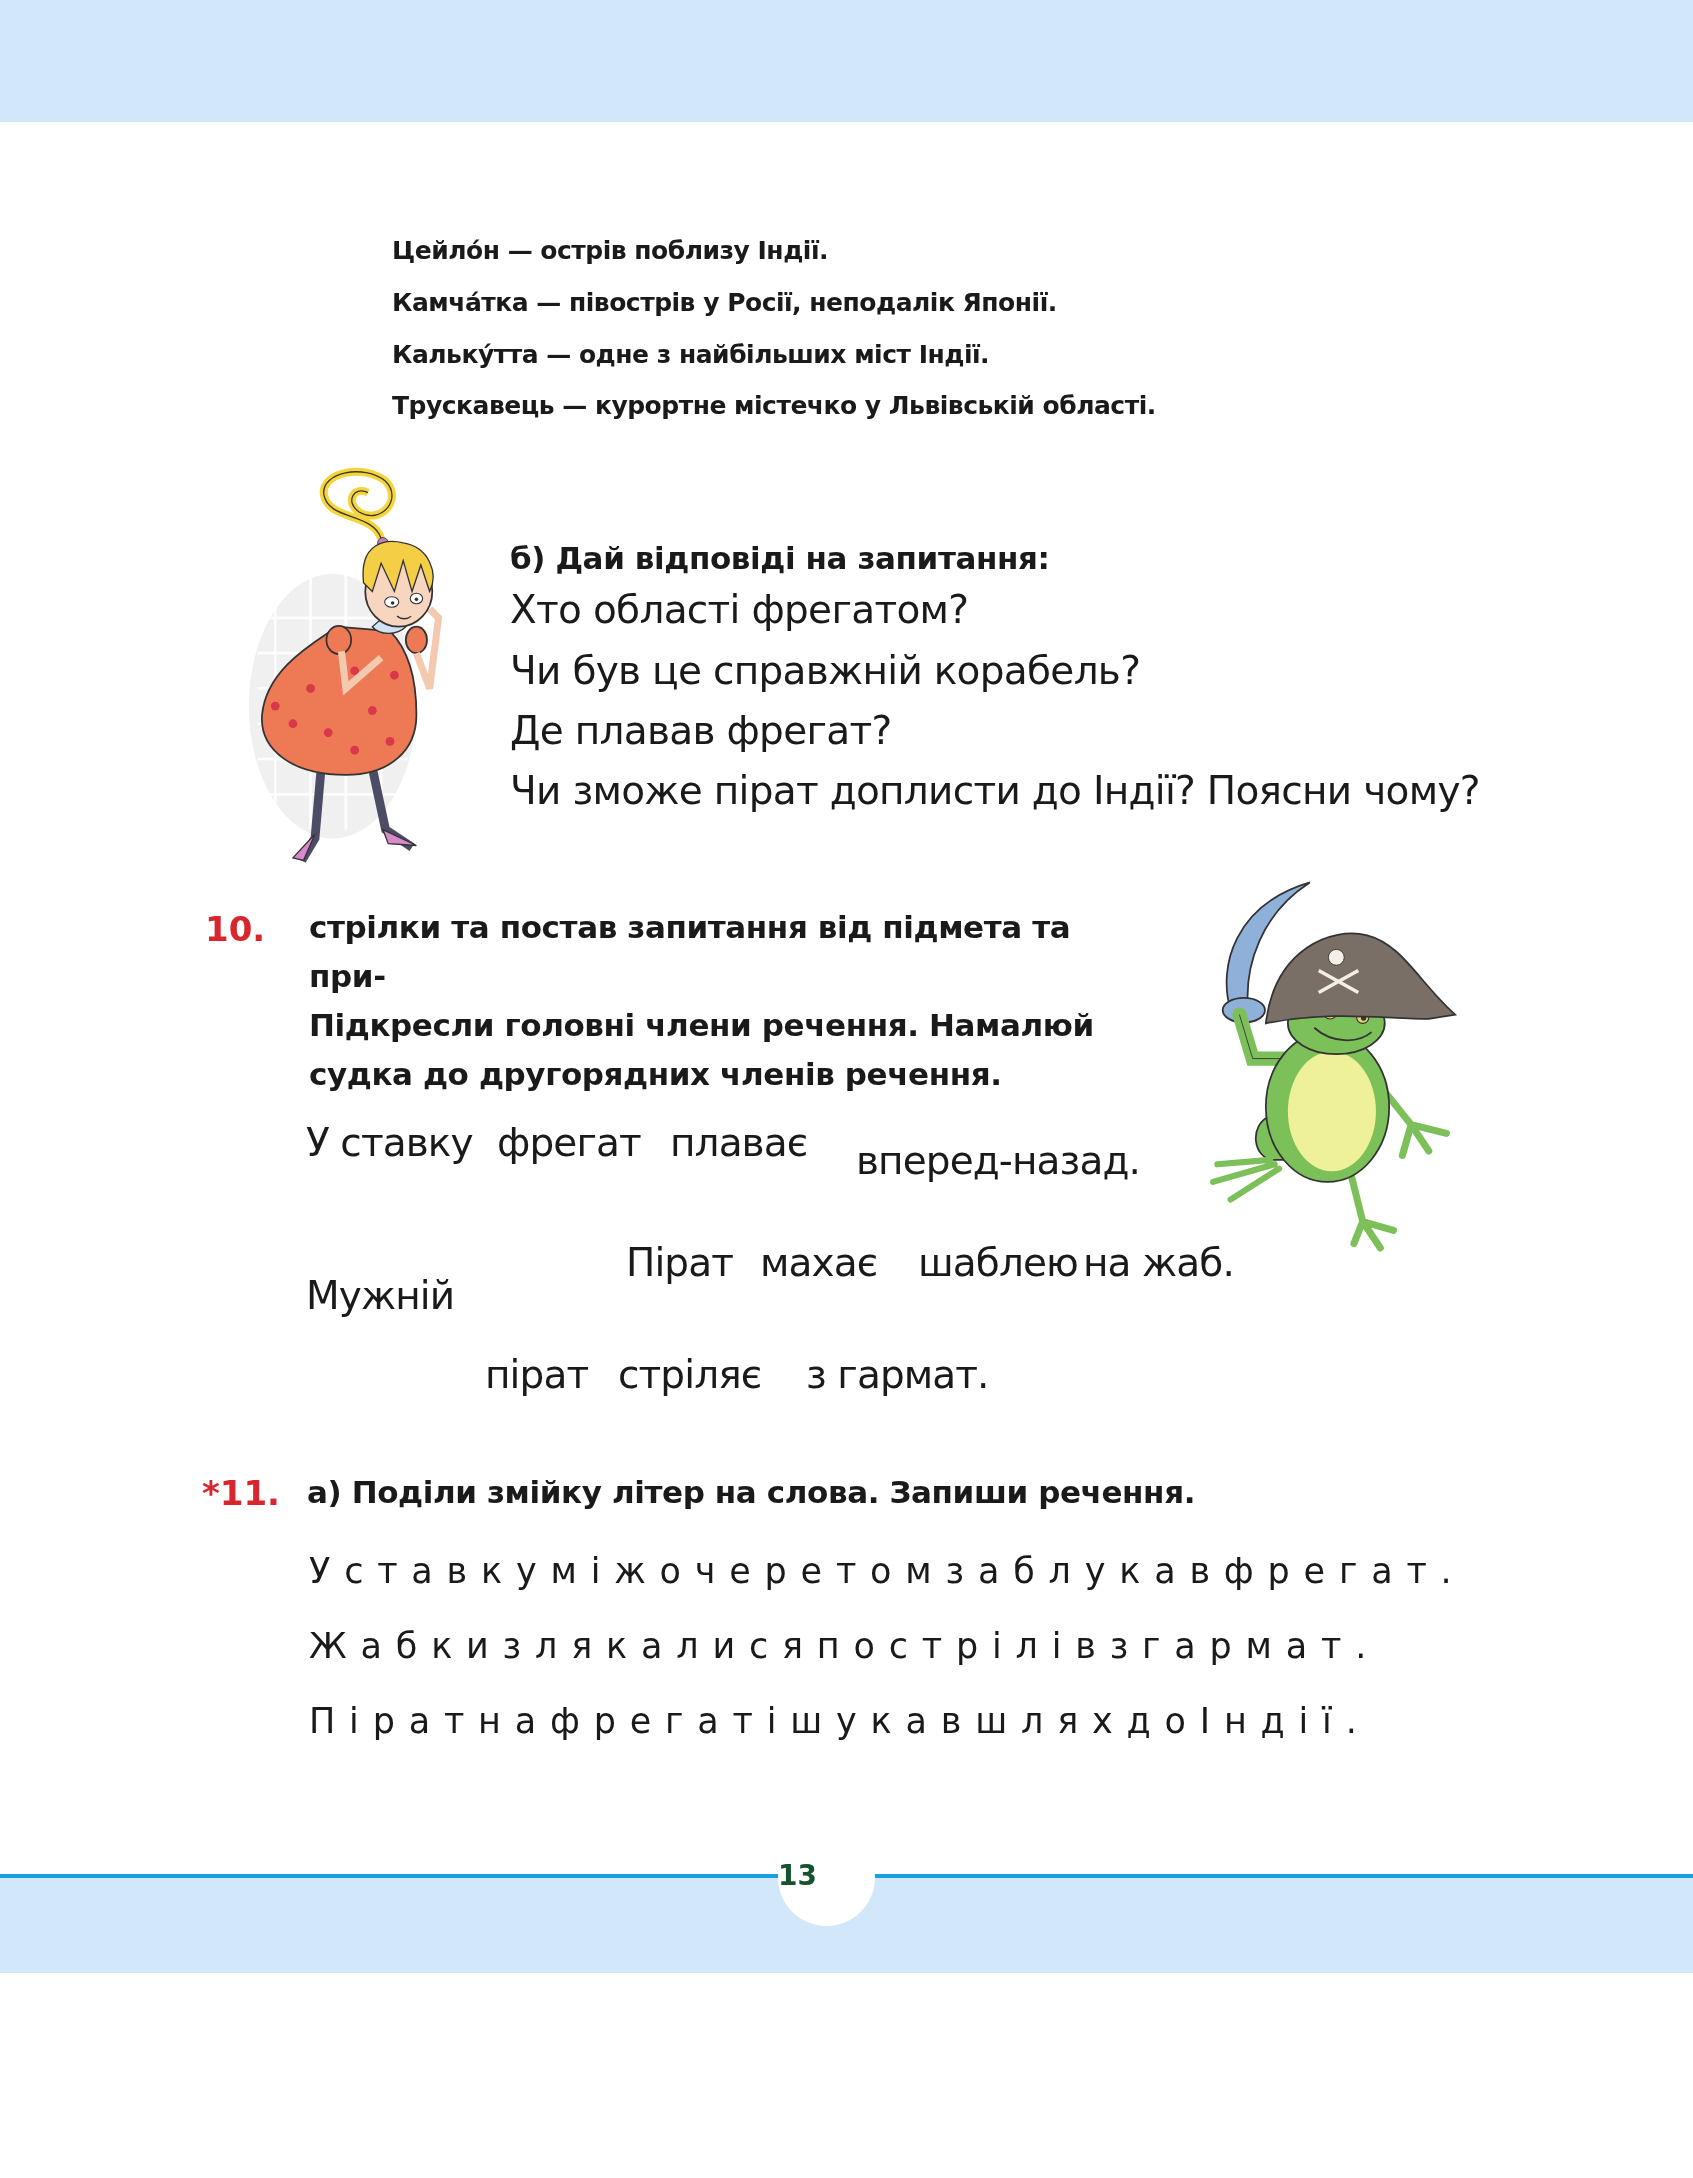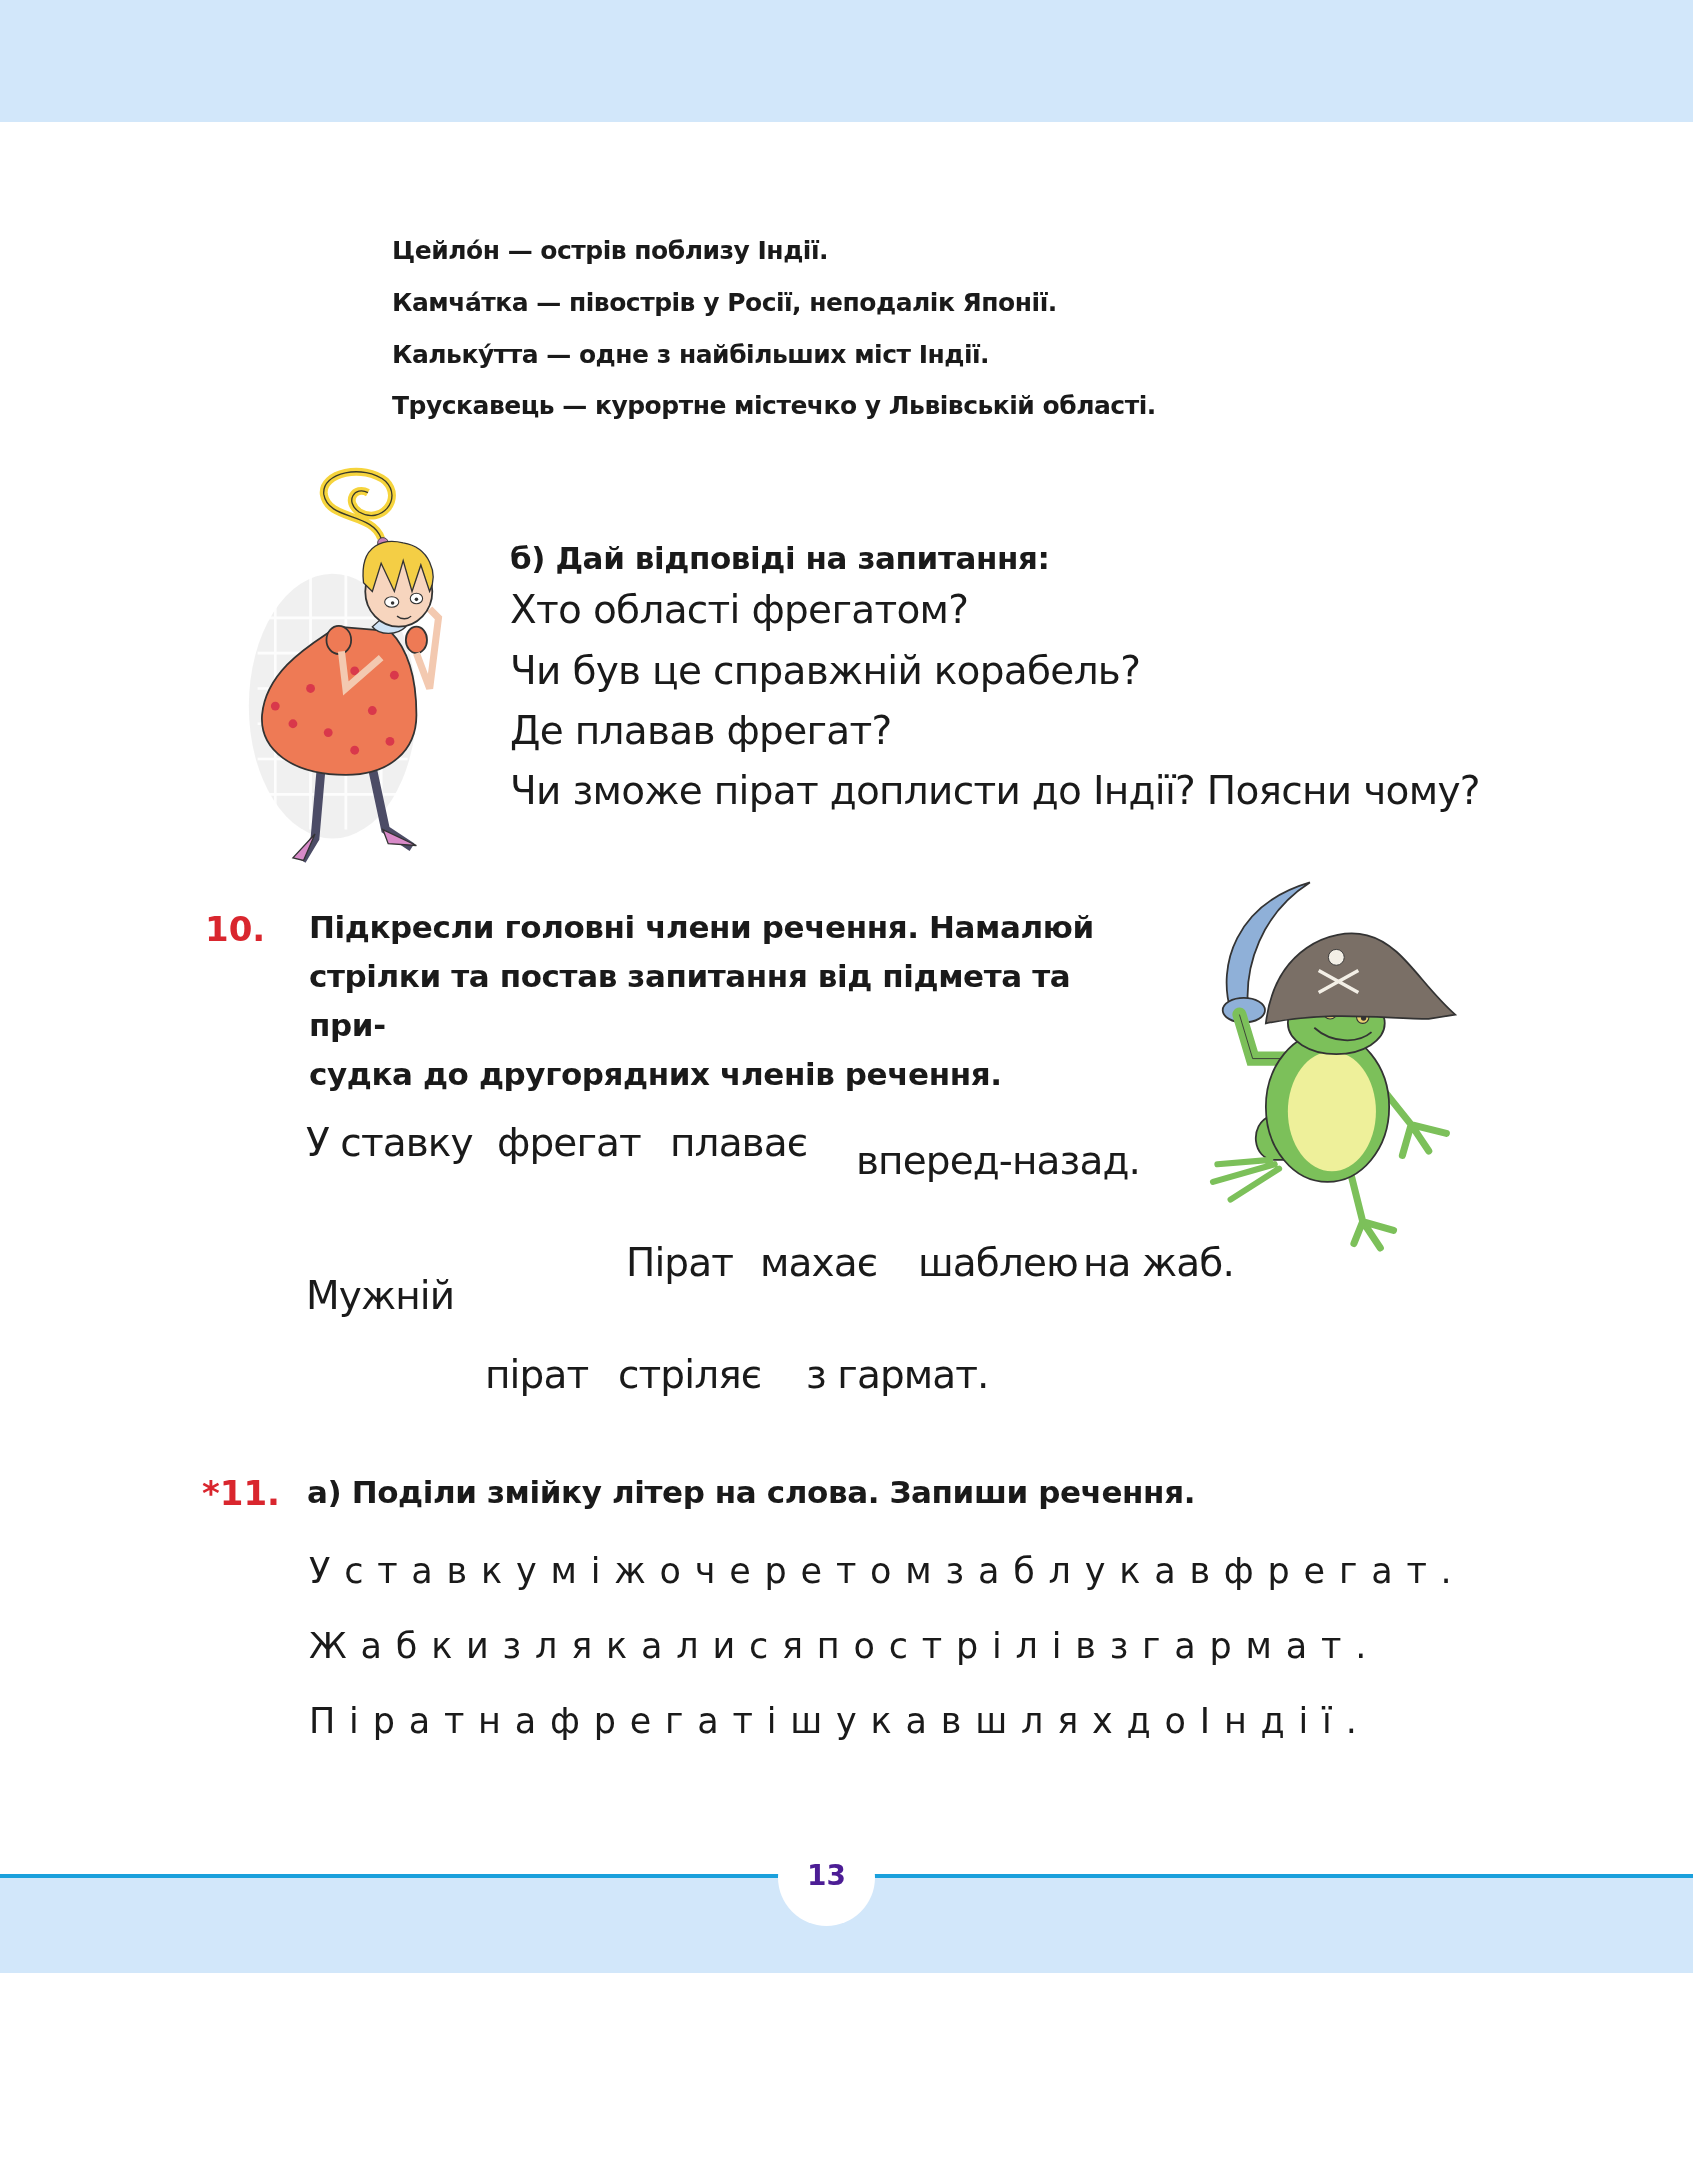--- a/index.html
+++ b/index.html
@@ -21,21 +21,21 @@
     .task-num { font-size: 34px; font-weight: bold; color: #d9262e; }
     .task-text { left: 309px; font-size: 31px; font-weight: bold; line-height: 49px; width: 847px; white-space: normal; letter-spacing: -0.4px; }
 
     .sent-word { font-size: 39px; letter-spacing: -0.9px; }
 
     .snake { left: 309px; font-size: 35px; letter-spacing: 13.8px; }
 
     .footer-line { position: absolute; left: 0; top: 1874px; width: 1694px; height: 4.4px; background: #1aa0dc; }
     .footer-band { position: absolute; left: 0; top: 1878px; width: 1694px; height: 95px; background: #d2e7fa; }
     .page-circle { position: absolute; left: 778px; top: 1829px; width: 97px; height: 97px; border-radius: 50%; background: #ffffff; }
-    .page-num { position: absolute; left: 778px; top: 1859px; width: 97px; text-align: center; font-size: 28px; font-weight: bold; color: #4c1d95; }
+    .page-num { position: absolute; left: 778px; top: 1859px; width: 97px; text-align: left; font-size: 28px; font-weight: bold; color: #14532d; }
   </style>
 </head>
 <body>
 
 <div class="top-band"></div>
 
 <div>
   <div class="footnote" style="top:236px;">
 
     <span class="abs text">Цейло́н — острів поблизу Індії.</span>
@@ -114,22 +114,22 @@
 <div class="abs b-heading">б) Дай відповіді на запитання:</div>
 <div>
   <div class="abs question" style="top:587px;">Хто області фрегатом?</div>
   <div class="abs question" style="top:648px;">Чи був це справжній корабель?</div>
   <div class="abs question" style="top:708px;">Де плавав фрегат?</div>
   <div class="abs question" style="top:768px;">Чи зможе пірат доплисти до Індії? Поясни чому?</div>
 </div>
 
 <div class="abs task-num" style="left:205px; top:909px;">10.</div>
 <div class="abs task-text" style="top:903px;">
+  <div>стрілки та постав запитання від підмета та при-</div>
   <div>Підкресли головні члени речення. Намалюй</div>
-  <div>стрілки та постав запитання від підмета та при-</div>
   <div>судка до другорядних членів речення.</div>
 </div>
 
 <div>
   <span class="abs sent-word" style="left:306px; top:1120px;">У ставку</span>
   <span class="abs sent-word" style="left:497px; top:1120px;">фрегат</span>
   <span class="abs sent-word" style="left:670px; top:1120px;">плаває</span>
   <span class="abs sent-word" style="left:856px; top:1120px;margin-top:18px;">вперед-назад.</span>
 </div>
 <div>

